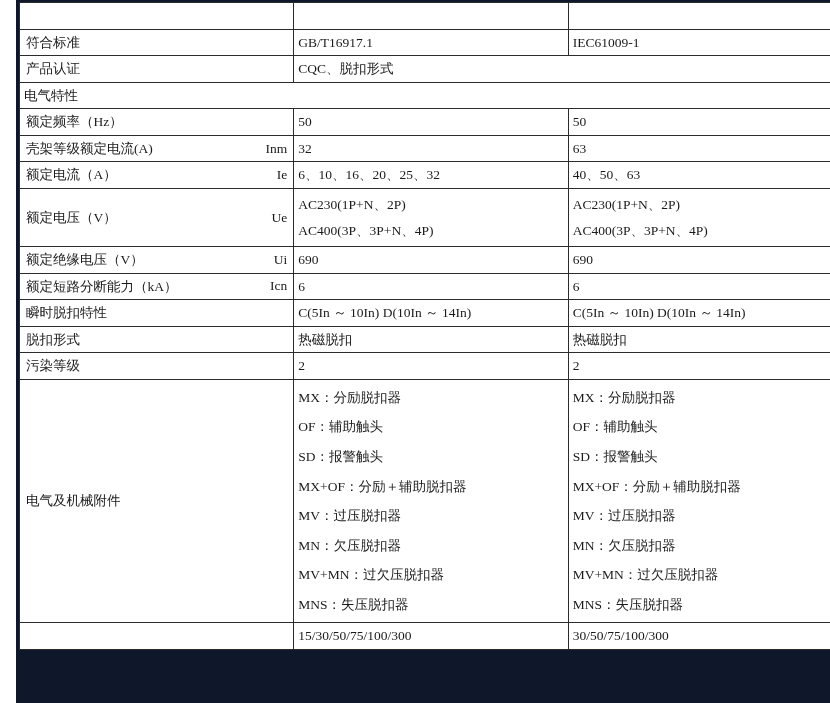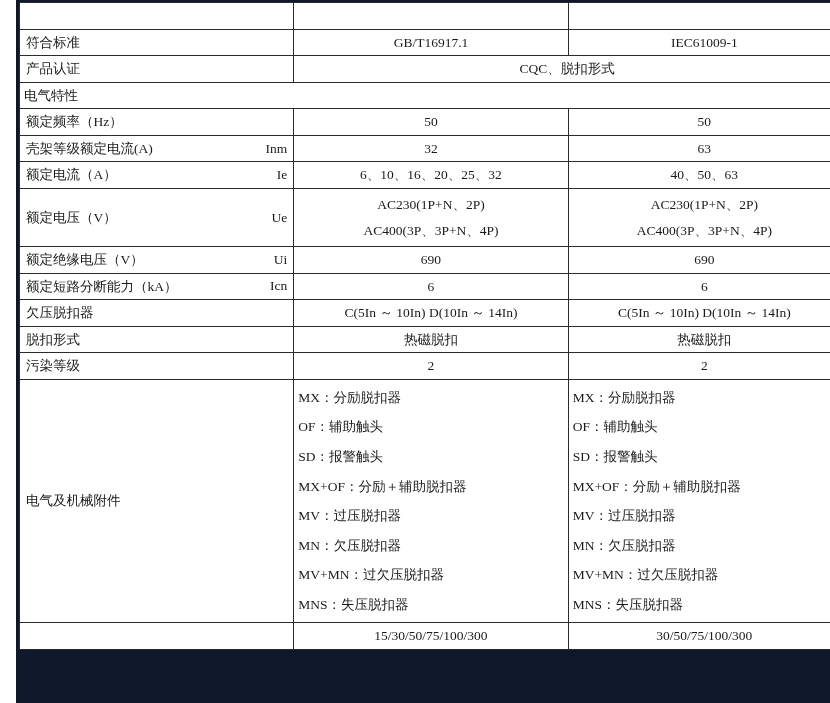--- a/index.html
+++ b/index.html
@@ -58,21 +58,21 @@
     display: inline-block;
   }
   .label-cell .sym {
     position: absolute;
     right: 6px;
     top: 50%;
     transform: translateY(-50%);
     font-family: "Liberation Serif", "DejaVu Serif", serif;
   }
   .val {
-    text-align: center;
+    text-align: left;
   }
   .val .line {
     display: block;
   }
   .twoline .line {
     padding: 3px 0;
   }
   .acc-cell {
     padding: 8px 4px;
   }
@@ -179,21 +179,21 @@
         <td class="label-cell">
           <span class="lbl">额定短路分断能力（kA）</span>
           <span class="sym">Icn</span>
         </td>
         <td class="val">6</td>
         <td class="val">6</td>
       </tr>
 
       <tr>
         <td class="label-cell">
-          <span class="lbl">欠压脱扣器</span>
+          <span class="lbl">瞬时脱扣特性</span>
         </td>
         <td class="val">C(5In ～ 10In)  D(10In ～ 14In)</td>
         <td class="val">C(5In ～ 10In) D(10In ～ 14In)</td>
       </tr>
 
       <tr>
         <td class="label-cell">
           <span class="lbl">脱扣形式</span>
         </td>
         <td class="val">热磁脱扣</td>

